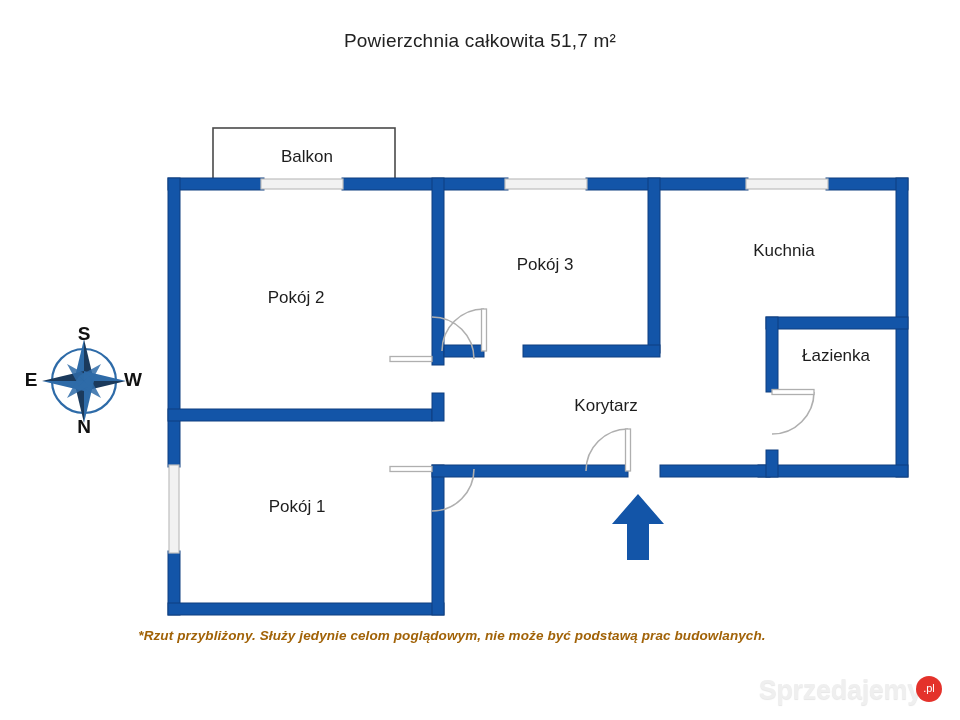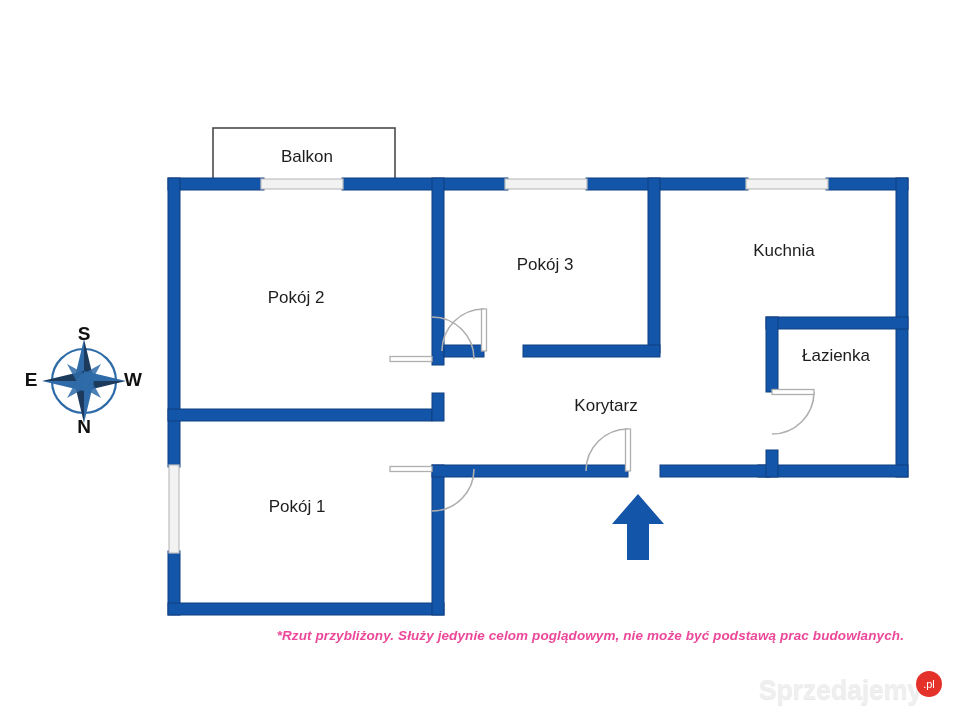--- a/index.html
+++ b/index.html
@@ -55,33 +55,33 @@
     font-weight: bold;
     fill: #111111;
     text-anchor: middle;
     dominant-baseline: middle;
   }
   #plan-footnote {
     position: absolute;
     top: 628px;
     left: 0;
     width: 904px;
-    text-align: right;
+    text-align: center;
     font-size: 13.5px;
     font-style: italic;
     font-weight: 600;
-    color: #ec4899;
+    color: #a16207;
     letter-spacing: 0.1px;
   }
   #watermark {
     position: absolute;
     right: 18px;
     bottom: 14px;
     display: flex;
-    align-items: flex-start;
+    align-items: center;
     user-select: none;
   }
   #watermark-text {
     font-family: "Liberation Sans", sans-serif;
     font-size: 27px;
     font-weight: bold;
     color: #efefef;
     text-shadow: 0 1px 1px rgba(0,0,0,0.10);
     letter-spacing: -0.3px;
   }
@@ -99,20 +99,21 @@
     align-items: center;
     justify-content: center;
     line-height: 1;
   }
 </style>
 </head>
 <body>
 
 <div id="floorplan-page">
 
+  <div id="plan-title">Powierzchnia całkowita 51,7 m²</div>
 
   <div id="plan-svg-wrap">
     <svg class="plan" width="960" height="720" viewBox="0 0 960 720" xmlns="http://www.w3.org/2000/svg">
 
       <g>
         <rect id="balcony-rect" x="205" y="96" width="182" height="52" fill="#ffffff" stroke="#4a4a4a" stroke-width="1.6"></rect>
       </g>
 
       <g id="walls-group">
           <rect x="160" y="146" width="96" height="12" fill="#1355A8" stroke="#0E3F80" stroke-width="1"></rect>

